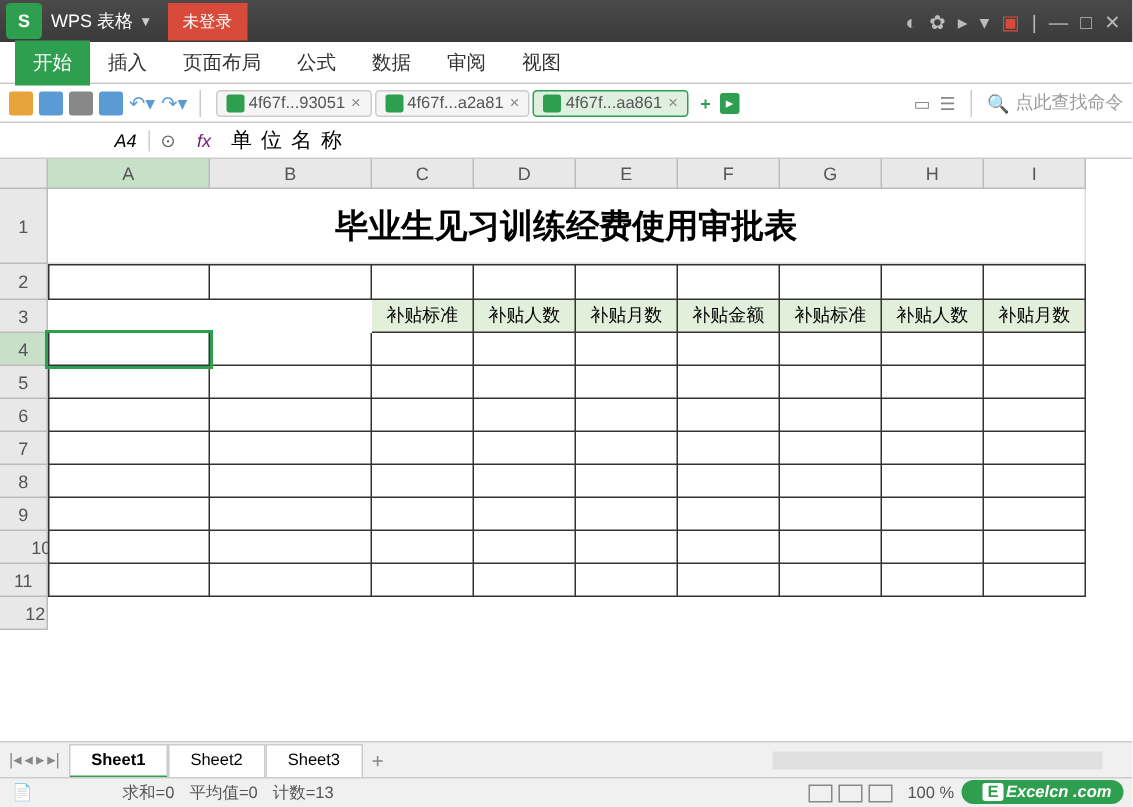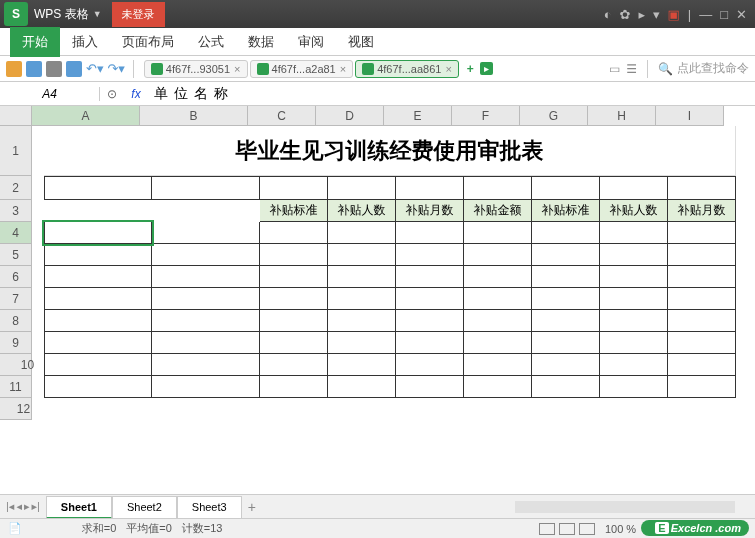--- a/index.html
+++ b/index.html
@@ -29,34 +29,34 @@
 .tb-redo { color: #5a9bd5; font-size: 13px; }
 .tb-sep { width: 1px; height: 18px; background: #ccc; margin: 0 4px; }
 .doctab { display: flex; padding: 2px 6px; border: 1px solid #ccc; border-radius: 3px; font-size: 11px; color: #555; margin-left: 2px; background: #f5f5f5; }
 .doctab.active { background: #e0f0e0; border-color: #2e9e4f; }
 .doctab .dicon { width: 12px; height: 12px; background: #2e9e4f; border-radius: 2px; margin-right: 3px; }
 .doctab .close { margin-left: 4px; color: #888; }
 .toolbar .right { margin-left: auto; display: flex; align-items: center; gap: 6px; color: #888; font-size: 12px; }
 .search-cmd { display: flex; align-items: center; gap: 4px; color: #999; }
 
 .fbar { height: 24px; display: flex; align-items: center; border-bottom: 1px solid #ccc; }
-.fbar .cellref { width: 100px; border-right: 1px solid #ccc; padding: 0 8px; font-size: 12px; font-style: italic; text-align: center; }
-.fbar .fxbtn { width: 24px; text-align: center; color: #1d4ed8; font-style: italic; }
+.fbar .cellref { width: 100px; border-right: 1px solid #ccc; padding: 0 8px; font-size: 12px; font-style: italic; text-align: right; }
+.fbar .fxbtn { width: 24px; text-align: center; color: #701a75; font-style: italic; }
 .fbar .fxicon { width: 24px; text-align: center; color: #666; }
 .fbar .fval { flex: 1; padding: 0 6px; font-size: 14px; letter-spacing: 6px; font-family: SimSun, serif; }
 
 .sheet-area { position: relative; height: 380px; overflow: hidden; }
 .corner { position: absolute; left: 0; top: 0; width: 32px; height: 20px; background: #e8e8e8; border-right: 1px solid #bbb; border-bottom: 1px solid #bbb; }
 .colhead { position: absolute; left: 32px; top: 0; height: 20px; display: flex; }
 .colhead .ch { border-right: 1px solid #bbb; border-bottom: 1px solid #bbb; background: #e8e8e8; text-align: center; font-size: 12px; color: #555; line-height: 20px; }
 .ch.sel { background: #c8e0c8; }
 .rowhead { position: absolute; left: 0; top: 20px; width: 32px; }
 .rowhead .rh { border-right: 1px solid #bbb; border-bottom: 1px solid #bbb; background: #e8e8e8; text-align: center; font-size: 12px; color: #555; display: flex; align-items: center; justify-content: center; }
 .rh.sel { background: #c8e0c8; }
-.cells { position: absolute; left: 44px; top: 20px; display: flex; flex-direction: column; justify-content: flex-end; }
+.cells { position: absolute; left: 32px; top: 20px; display: flex; flex-direction: column; justify-content: flex-end; }
 .crow { display: flex; }
 .cell { border-right: 1px solid #ddd; border-bottom: 1px solid #ddd; background: #fff; position: relative; }
 .cell.bord { border-right: 1px solid #333; border-bottom: 1px solid #333; }
 .cell.bordT { border-top: 1px solid #333; }
 .cell.bordL { border-left: 1px solid #333; }
 .cell.green { background: #e2efda; }
 .cell.title { font-size: 22px; font-family: SimSun, serif; font-weight: bold; text-align: center; display: flex; align-items: center; justify-content: center; }
 .cell.lbl { font-size: 12px; font-family: SimSun, serif; text-align: center; display: flex; align-items: center; justify-content: center; }
 .diag::after { content: ""; position: absolute; left: 0; top: 0; width: 100%; height: 100%; background: linear-gradient(to bottom right, transparent 49%, #333 49%, #333 51%, transparent 51%); }
 .diag .tr { position: absolute; right: 8px; top: 2px; font-family: SimSun, serif; font-size: 13px; letter-spacing: 6px; }

